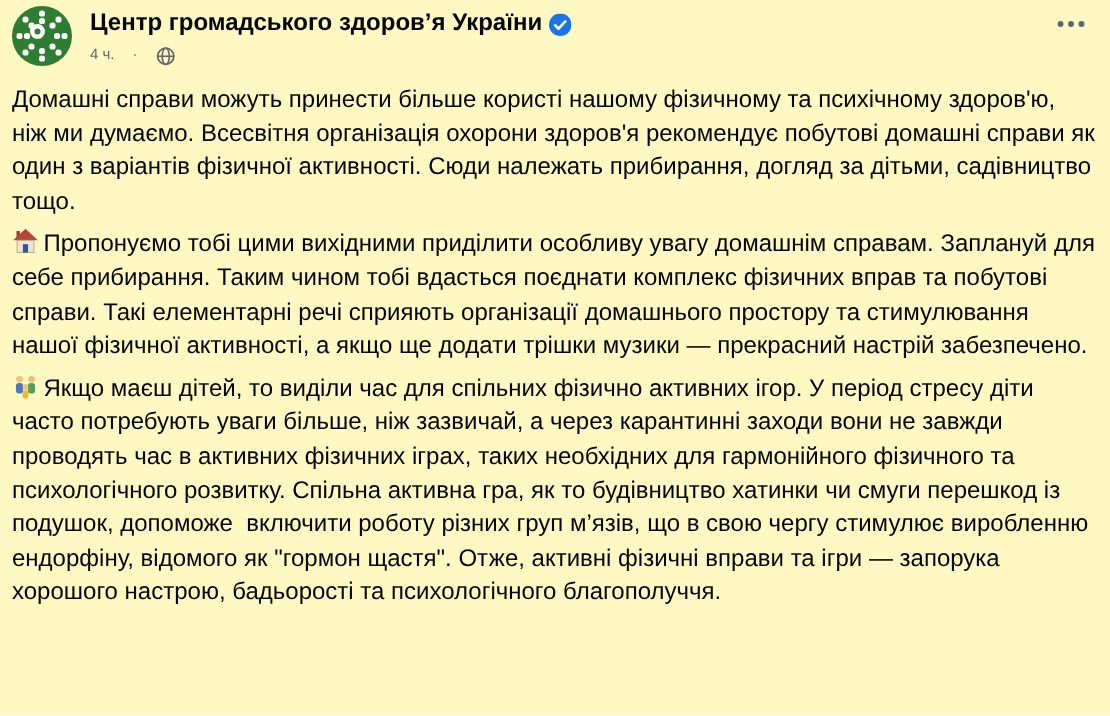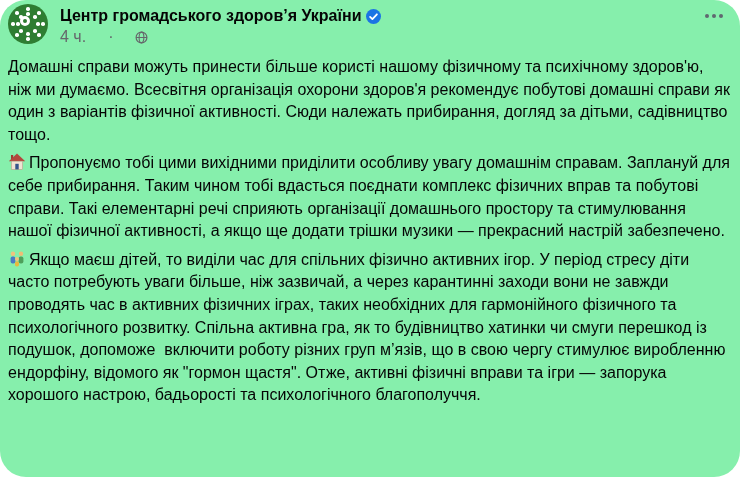--- a/index.html
+++ b/index.html
@@ -1,25 +1,24 @@
 <!DOCTYPE html>
 <html><head>
 <meta charset="utf-8">
 <style>
   * { margin: 0; padding: 0; box-sizing: border-box; }
   html, body { background: #fff; }
   .post {
     position: relative;
     width: 740px;
     height: 477px;
-    background: #86efac;
+    background: #fef9c3;
     overflow: hidden;
     font-family: "Liberation Sans", "DejaVu Sans", sans-serif;
     color: #050505;
-    border-radius: 26px;
   }
   
   .header {
     display: flex;
     align-items: flex-start;
     padding: 4px 16px 0 8px;
     height: 44px;
   }
   .avatar {
     position: relative;
@@ -54,23 +53,23 @@
     font-size: 16px;
     font-weight: bold;
     color: #050505;
     cursor: pointer;
     line-height: 20px;
   }
   .verified { flex: 0 0 15px; margin-top: 1px; }
   .meta-row {
     display: flex;
     align-items: center;
-    gap: 22px;
+    gap: 12px;
     margin-top: 2px;
-    font-size: 16px;
+    font-size: 10px;
     color: #65676b;
     line-height: 18px;
   }
   .meta-row .time { cursor: pointer; }
   .menu-btn {
     position: absolute;
     right: 15px; top: 8px;
     display: flex;
     gap: 3px;
     padding: 6px 2px;

